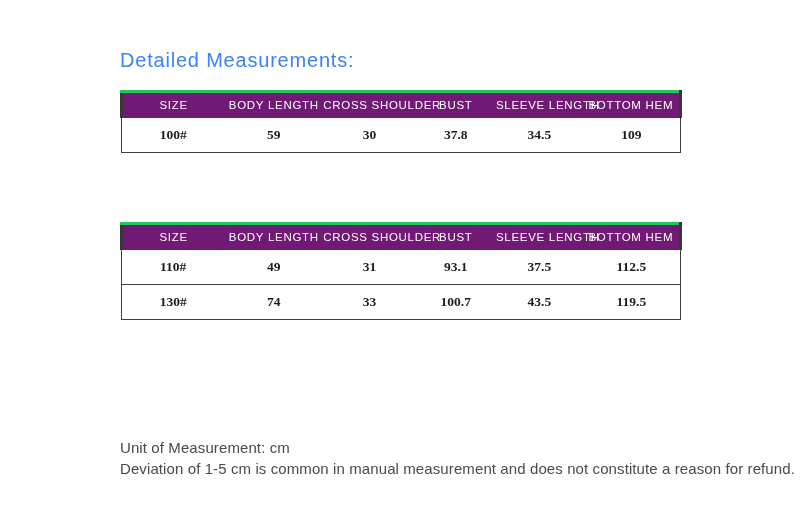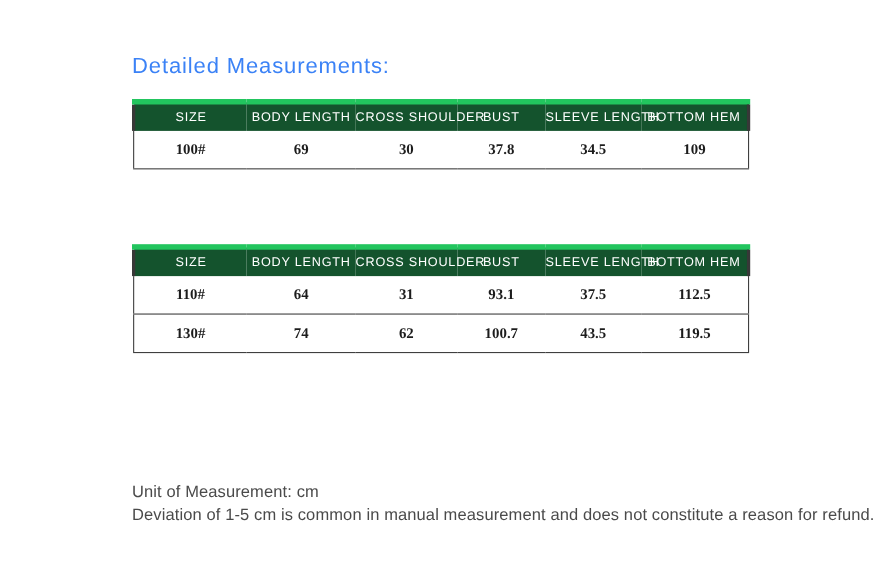--- a/index.html
+++ b/index.html
@@ -26,26 +26,26 @@
     border-collapse: collapse;
     table-layout: fixed;
     border-left: 1px solid #3f3f3f;
     border-right: 1px solid #3f3f3f;
     border-bottom: 1px solid #3f3f3f;
   }
   .measure-table.t1 { top: 90px; }
   .measure-table.t2 { top: 222px; }
   .measure-table thead tr { height: 26px; }
   .measure-table thead th {
-    background: #14532d;
+    background: #701a75;
     color: #ffffff;
     font-size: 11.5px;
     font-weight: 400;
     letter-spacing: 0.7px;
-    border-top: 5px solid #22c55e;
+    border-top: 3px solid #22c55e;
     white-space: nowrap;
   }
   .measure-table thead th:first-child { border-left: 3px solid #383838; }
   .measure-table thead th:last-child  { border-right: 3px solid #383838; }
   .measure-table tbody tr {
     height: 35px;
     border-bottom: 1px solid #3f3f3f;
   }
   .measure-table tbody td {
     text-align: center;
@@ -86,21 +86,21 @@
         <th>BODY LENGTH</th>
         <th>CROSS SHOULDER</th>
         <th>BUST</th>
         <th>SLEEVE LENGTH</th>
         <th>BOTTOM HEM</th>
       </tr>
     </thead>
   <tbody>
       <tr>
         <td>100#</td>
-        <td>69</td>
+        <td>59</td>
         <td>30</td>
         <td>37.8</td>
         <td>34.5</td>
         <td>109</td>
       </tr>
     </tbody>
 </table>
 
 <table class="measure-table t2">
   <colgroup>
@@ -117,30 +117,30 @@
         <th>BODY LENGTH</th>
         <th>CROSS SHOULDER</th>
         <th>BUST</th>
         <th>SLEEVE LENGTH</th>
         <th>BOTTOM HEM</th>
       </tr>
     </thead>
   <tbody>
       <tr>
         <td>110#</td>
-        <td>64</td>
+        <td>49</td>
         <td>31</td>
         <td>93.1</td>
         <td>37.5</td>
         <td>112.5</td>
       </tr>
       <tr>
         <td>130#</td>
         <td>74</td>
-        <td>62</td>
+        <td>33</td>
         <td>100.7</td>
         <td>43.5</td>
         <td>119.5</td>
       </tr>
     </tbody>
 </table>
 
 <div class="notes">
   <div>Unit of Measurement: cm</div>
   <div>Deviation of 1-5 cm is common in manual measurement and does not constitute a reason for refund.</div>

